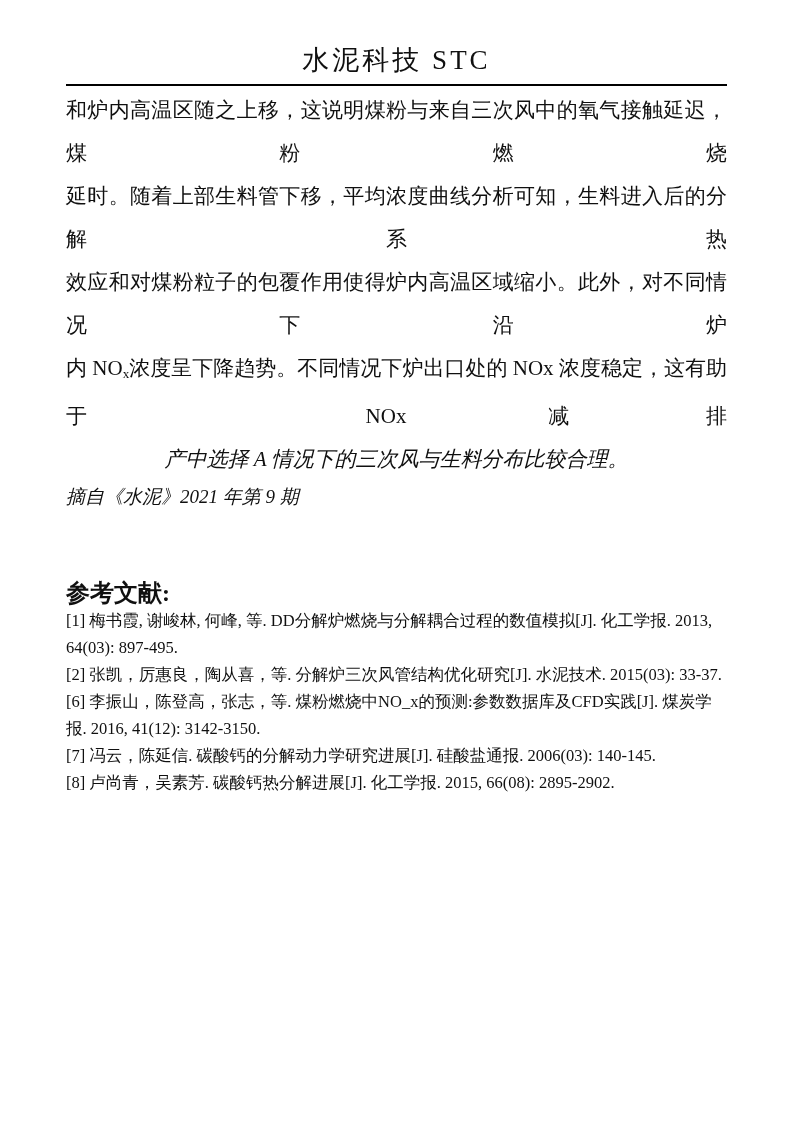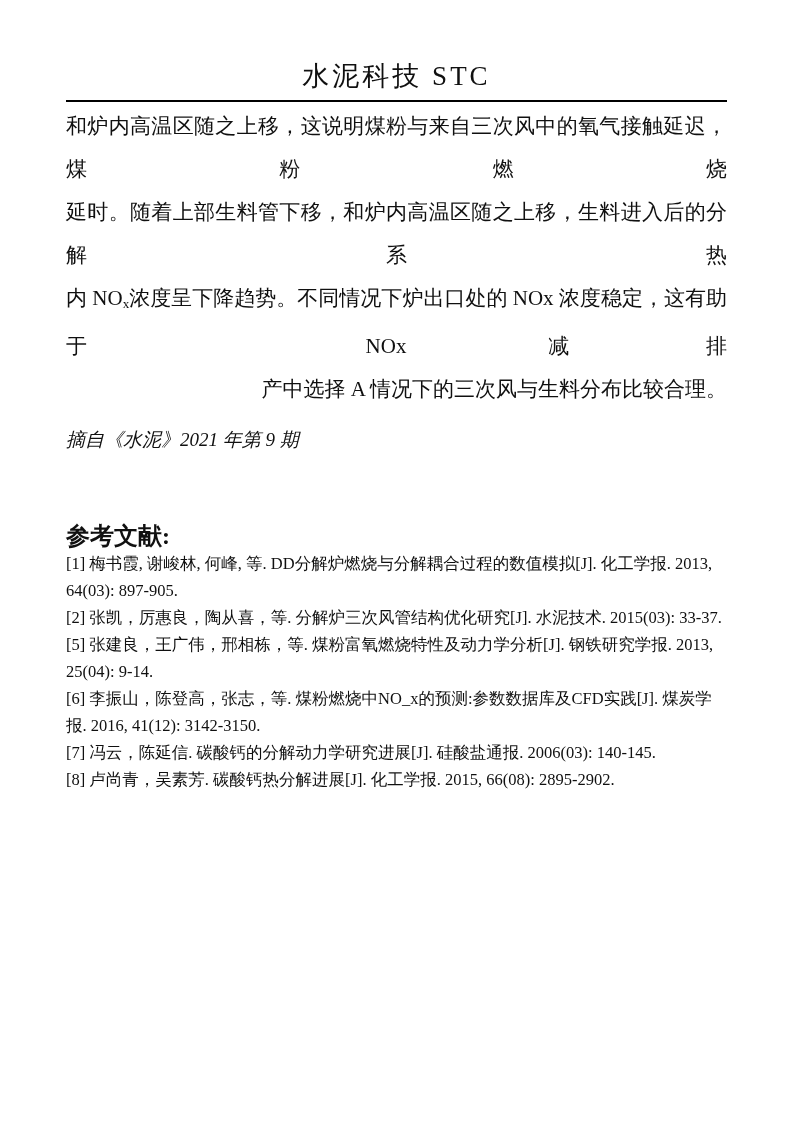--- a/index.html
+++ b/index.html
@@ -4,21 +4,21 @@
 <style>
   html,body { margin:0; padding:0; background:#ffffff; }
   .page {
     position:relative;
     width:793px; height:841px;
     margin:0 auto;
     background:#ffffff;
     color:#101010;
     font-family:"Liberation Serif","DejaVu Serif",serif;
     box-sizing:border-box;
-    padding:60px 66px 0 66px;
+    padding:44px 66px 0 66px;
     overflow:hidden;
   }
   .journal-title {
     text-align:center;
     font-size:27px;
     letter-spacing:3px;
     line-height:32px;
     white-space:nowrap;
   }
   .header-rule {
@@ -29,28 +29,28 @@
   .article {
     margin-top:3px;
     font-size:21px;
     line-height:43px;
   }
   .jline {
     text-align:justify;
     text-align-last:justify;
     text-justify:inter-character;
   }
-  .lastline { text-align:right; }
+  .lastline { text-align:center;font-style:italic; }
   .sub {
     font-size:13px;
     vertical-align:-3px;
     letter-spacing:0;
   }
   .source-note {
-    margin-top:17px;
+    margin-top:4px;
     font-style:italic;
     font-size:19px;
     line-height:24px;
   }
   .refs-heading {
     margin-top:72px;
     font-weight:bold;
     font-size:24px;
     line-height:24px;
   }
@@ -87,33 +87,33 @@
 <body>
 
 <div class="page">
 
   <div class="journal-title">水泥科技 STC</div>
 
   <hr class="header-rule">
 
   <div class="article">
     <div class="jline">和炉内高温区随之上移，这说明煤粉与来自三次风中的氧气接触延迟，煤粉燃烧</div>
-    <div class="jline">延时。随着上部生料管下移，和炉内高温区随之上移，生料进入后的分解系热</div>
+    <div class="jline">延时。随着上部生料管下移，平均浓度曲线分析可知，生料进入后的分解系热</div>
+    <div class="jline">效应和对煤粉粒子的包覆作用使得炉内高温区域缩小。此外，对不同情况下沿炉</div>
     <div class="jline"><span>内 NO</span><span class="sub">x</span><span>浓度呈下降趋势。不同情况下炉出口处的 NOx 浓度稳定，这有助于 NOx 减排</span></div>
     <div class="lastline">产中选择 A 情况下的三次风与生料分布比较合理。</div>
   </div>
 
   <div class="source-note">摘自《水泥》2021 年第 9 期</div>
 
   <div>
     <div class="refs-heading">参考文献:</div>
     <div class="ref-list">
-      <div class="ref-item">[1] 梅书霞, 谢峻林, 何峰, 等. DD分解炉燃烧与分解耦合过程的数值模拟[J]. 化工学报. 2013, 64(03): 897-905.</div>
+      <div class="ref-item">[1] 梅书霞, 谢峻林, 何峰, 等. DD分解炉燃烧与分解耦合过程的数值模拟[J]. 化工学报. 2013, 64(03): 897-495.</div>
       <div class="ref-item">[2] 张凯，厉惠良，陶从喜，等. 分解炉三次风管结构优化研究[J]. 水泥技术. 2015(03): 33-37.</div>
-      <div class="ref-item">[5] 张建良，王广伟，邢相栋，等. 煤粉富氧燃烧特性及动力学分析[J]. 钢铁研究学报. 2013, 25(04): 9-14.</div>
       <div class="ref-item">[6] 李振山，陈登高，张志，等. 煤粉燃烧中NO_x的预测:参数数据库及CFD实践[J]. 煤炭学报. 2016, 41(12): 3142-3150.</div>
       <div class="ref-item">[7] 冯云，陈延信. 碳酸钙的分解动力学研究进展[J]. 硅酸盐通报. 2006(03): 140-145.</div>
       <div class="ref-item">[8] 卢尚青，吴素芳. 碳酸钙热分解进展[J]. 化工学报. 2015, 66(08): 2895-2902.</div>
 
     </div>
   </div>
 
   <div class="footer-rule">
     <svg viewBox="0 0 661 7" preserveAspectRatio="none" aria-hidden="true">
       <polygon fill="#000000" points="0,3 160,1.4 330,0.7 500,1.4 661,3 661,4 500,5.6 330,6.3 160,5.6 0,4"></polygon>

